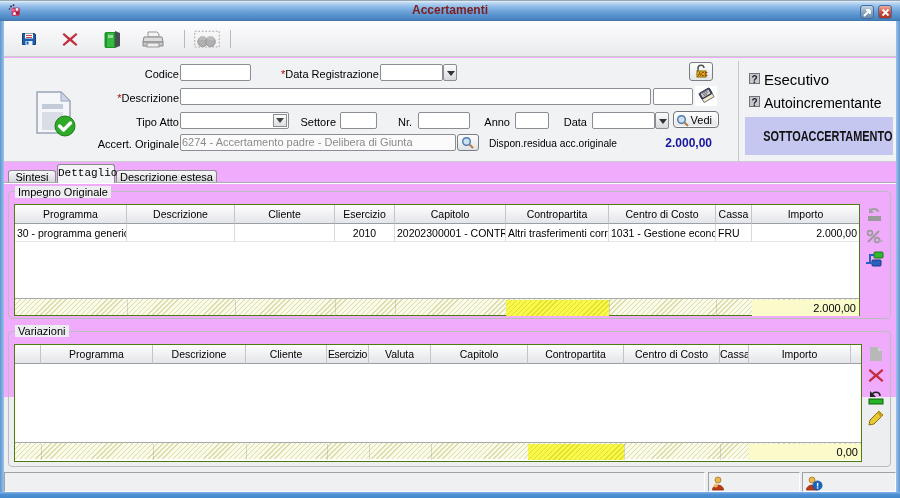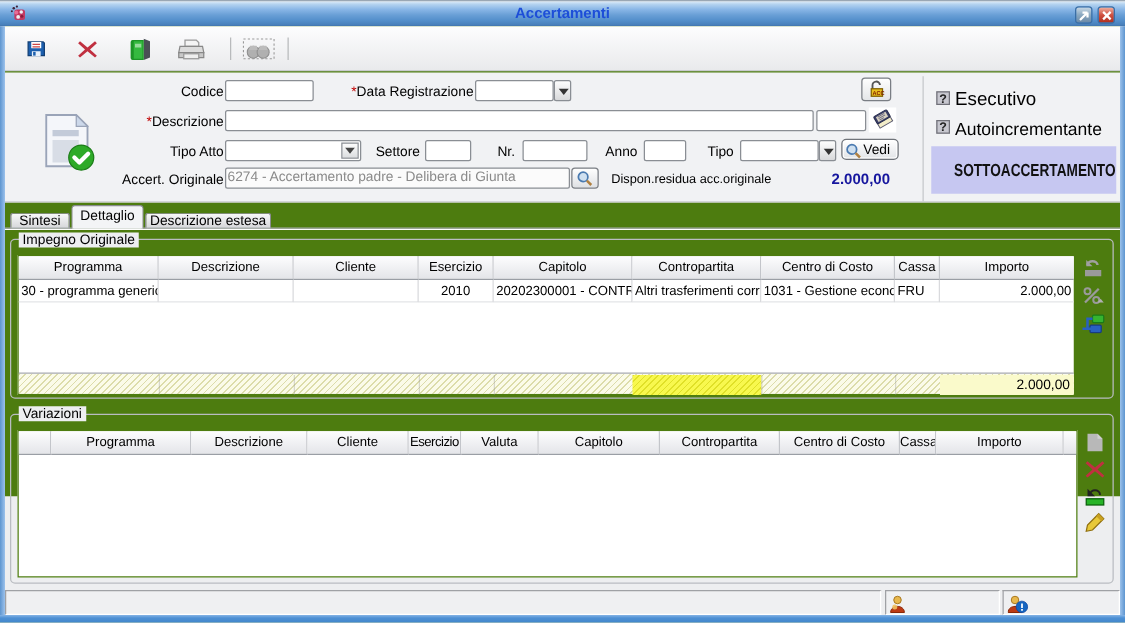--- a/index.html
+++ b/index.html
@@ -8,49 +8,49 @@
   #win { position:absolute; left:0; top:0; width:900px; height:498px; background:#EDEEF0; }
   .abs { position:absolute; }
 
   
   #titlebar { left:0; top:0; width:900px; height:21px;
     background:linear-gradient(#e0edf9 0%, #b4d3f0 12%, #8ab7e7 32%, #699fd6 55%, #5590cc 75%, #477fba 95%, #406fa6 100%);
     border-top:1px solid #9aa7b4; }
   #frame-l { left:0; top:21px; width:4px; height:471px; background:linear-gradient(90deg,#5e95cf,#9cc2ec); }
   #frame-r { right:0; top:21px; width:4px; height:471px; background:linear-gradient(90deg,#9cc2ec,#5e95cf); }
   #frame-b { left:0; top:492px; width:900px; height:6px; background:linear-gradient(#85b4e6 0%,#4e90d4 40%,#4287cb 100%); }
-  #title-text { left:0; top:3px; width:900px; text-align:center; font-weight:bold; font-size:12px; color:#1d4ed8; }
+  #title-text { left:0; top:3px; width:900px; text-align:center; font-weight:bold; font-size:12px; color:#7f1d1d; }
   #app-icon { left:8px; top:4px; width:13px; height:13px; }
   .tbtn { top:5px; width:14px; height:14px; border-radius:3px; border:1px solid #3a6ea5; }
   #btn-rest { left:860px; background:linear-gradient(#c7d7e4,#8aa8c0 50%,#6b8aa8); }
   #btn-close { left:878px; background:linear-gradient(#f0b0a0,#d05040 50%,#b03020); }
 
   
-  #content { left:4px; top:21px; width:892px; height:376px; background:#4d7c0f; }
+  #content { left:4px; top:21px; width:892px; height:376px; background:#f0abfc; }
 
   
   #toolbar { left:0; top:0; width:892px; height:36px; background:linear-gradient(#fdfdfe,#e9eaec); border-bottom:1px solid #c9cbce; }
   .sep { top:9px; width:1px; height:18px; background:#b8babc; }
 
   
   #formpanel { left:0; top:37px; width:892px; height:104px; background:#f1f2f4; border-bottom:1px solid #c9cbce; }
   .lbl { position:absolute; height:14px; line-height:14px; white-space:nowrap; }
   .r { text-align:right; }
   .txt { position:absolute; height:17px; background:#fff; border:1px solid #8a8e94; border-radius:2px; }
   .red { color:#c00000; }
   .comboarrow { position:absolute; width:14px; height:17px; background:linear-gradient(#fdfdfd,#d8d9db); border:1px solid #8a8e94; border-radius:2px; }
   .comboarrow:after { content:""; position:absolute; left:3px; top:6px; border:4px solid transparent; border-top:5px solid #333; }
 
   
   #vsep { left:734px; top:40px; width:1px; height:100px; background:#c5c7ca; }
   .qbox { position:absolute; width:11px; height:11px; background:#c7c7cf; border:1px solid #707078; color:#222; font-size:10px; font-weight:bold; text-align:center; line-height:11px; }
   #sotto { left:741px; top:59px; width:148px; height:38px; background:#c6c7f1; color:#111; font-weight:bold; font-size:14px; line-height:38px; }
   #sotto span { display:inline-block; transform:scaleX(0.78); transform-origin:center; white-space:nowrap; }
   .tab { position:absolute; border:1px solid #898b8f; border-bottom:none; border-radius:3px 3px 0 0; background:linear-gradient(#f8f8f9,#d4d5d8); text-align:center; font-size:11px; }
-  #tab-sel { background:#f3f4f6; }
+  #tab-sel { background:#f3f4f6;font-family:Liberation Mono, monospace; }
   #tabline { left:0; top:161px; width:892px; height:1px; background:#a8abaf; box-shadow:0 1px 0 #fdfdfd; }
 
   
   .group { position:absolute; border:1px solid #b9bcc1; border-radius:4px; }
   .gtitle { position:absolute; top:-7px; left:7px; background:#EDEEF0; padding:0 3px; font-size:11px; }
 
   
   .tbl { position:absolute; background:#fff; border:1px solid #4d7c0f; }
   .th { position:absolute; top:0; height:19px; background:linear-gradient(#fdfdfe,#e4e5e9); border-right:1px solid #c3c5ca; border-bottom:1px solid #9a9ea5; text-align:center; line-height:19px; font-size:10.5px; overflow:hidden; }
   .td { position:absolute; top:19px; height:18px; line-height:18px; border-right:1px solid #d9dadd; border-bottom:1px solid #e4e5e8; overflow:hidden; white-space:nowrap; padding:0 2px; font-size:10.5px; }
@@ -172,21 +172,21 @@
       <div style="position:absolute;left:269px;top:56px;width:14px;height:13px;border:1px solid #8a8e94;background:linear-gradient(#fcfcfc,#dcdee0)"></div>
       <svg style="left:272px;top:60px" width="8" height="6" viewBox="0 0 8 6">
           <path d="M0 0 h8 l-4 5z" fill="#444"></path>
         </svg>
       <div class="lbl r" style="left:252px;top:57px;width:80px">Settore</div>
       <div class="txt" style="left:336px;top:54px;width:37px"></div>
       <div class="lbl r" style="left:358px;top:57px;width:50px">Nr.</div>
       <div class="txt" style="left:414px;top:54px;width:52px"></div>
       <div class="lbl r" style="left:456px;top:57px;width:50px">Anno</div>
       <div class="txt" style="left:511px;top:54px;width:34px"></div>
-      <div class="lbl r" style="left:526px;top:57px;width:57px">Tipo</div>
+      <div class="lbl r" style="left:526px;top:57px;width:57px">Data</div>
       <div class="txt" style="left:588px;top:54px;width:63px"></div>
       <div class="comboarrow" style="left:651px;top:54px"></div>
 
       <div style="position:absolute;left:669px;top:53px;width:46px;height:17px;border:1px solid #70747a;border-radius:4px;background:linear-gradient(#ffffff,#e2e4e7);line-height:16px;text-align:right;padding-right:6px;box-shadow:inset 0 0 0 1px #fff">Vedi</div>
       <svg style="left:672px;top:56px" width="13" height="13" viewBox="0 0 13 13">
         <circle cx="5.5" cy="5.5" r="3.8" fill="#cfe0f0" stroke="#4a7ab0" stroke-width="1.4"></circle>
         <line x1="8.5" y1="8.5" x2="12" y2="12" stroke="#b08040" stroke-width="2"></line>
       </svg>
 
       <div class="lbl r" style="left:75px;top:79px;width:100px">Accert. Originale</div>
@@ -284,20 +284,32 @@
       <div class="th" style="left:231px;width:81px">Cliente</div>
       <div class="th" style="left:312px;width:42px;letter-spacing:-0.4px">Esercizio</div>
       <div class="th" style="left:354px;width:62px">Valuta</div>
       <div class="th" style="left:416px;width:97px">Capitolo</div>
       <div class="th" style="left:513px;width:96px">Contropartita</div>
       <div class="th" style="left:609px;width:96px">Centro di Costo</div>
       <div class="th" style="left:705px;width:29px">Cassa</div>
       <div class="th" style="left:734px;width:102px">Importo</div>
       <div class="th" style="left:836px;width:10px;border-right:none"></div>
 
+      <div class="ftr" style="left:0;top:97px;width:846px">
+        <div class="fcell fyellow" style="left:513px;width:96px"></div>
+        <div class="fcell fcream" style="left:734px;width:112px">0,00</div>
+        <div class="fline" style="left:26px"></div>
+          <div class="fline" style="left:138px"></div>
+        <div class="fline" style="left:231px"></div>
+          <div class="fline" style="left:312px"></div>
+        <div class="fline" style="left:354px"></div>
+          <div class="fline" style="left:416px"></div>
+        <div class="fline" style="left:609px"></div>
+          <div class="fline" style="left:705px"></div>
+      </div>
     </div>
 
     <svg style="left:864px;top:325px" width="16" height="16" viewBox="0 0 16 16">
       <path d="M2 1 h8 l4 4 v10 h-12 z" fill="#b8b8b8"></path>
       <path d="M10 1 l4 4 h-4 z" fill="#d0d0d0"></path>
     </svg>
     <svg style="left:864px;top:347px" width="16" height="15" viewBox="0 0 16 15">
       <path d="M2 1 L8 6 L14 1 L15.5 2.5 L10 7.5 L15.5 12.5 L14 14 L8 9 L2 14 L0.5 12.5 L6 7.5 L0.5 2.5 z" fill="#c03040"></path>
     </svg>
     <svg style="left:864px;top:368px" width="16" height="16" viewBox="0 0 16 16">

